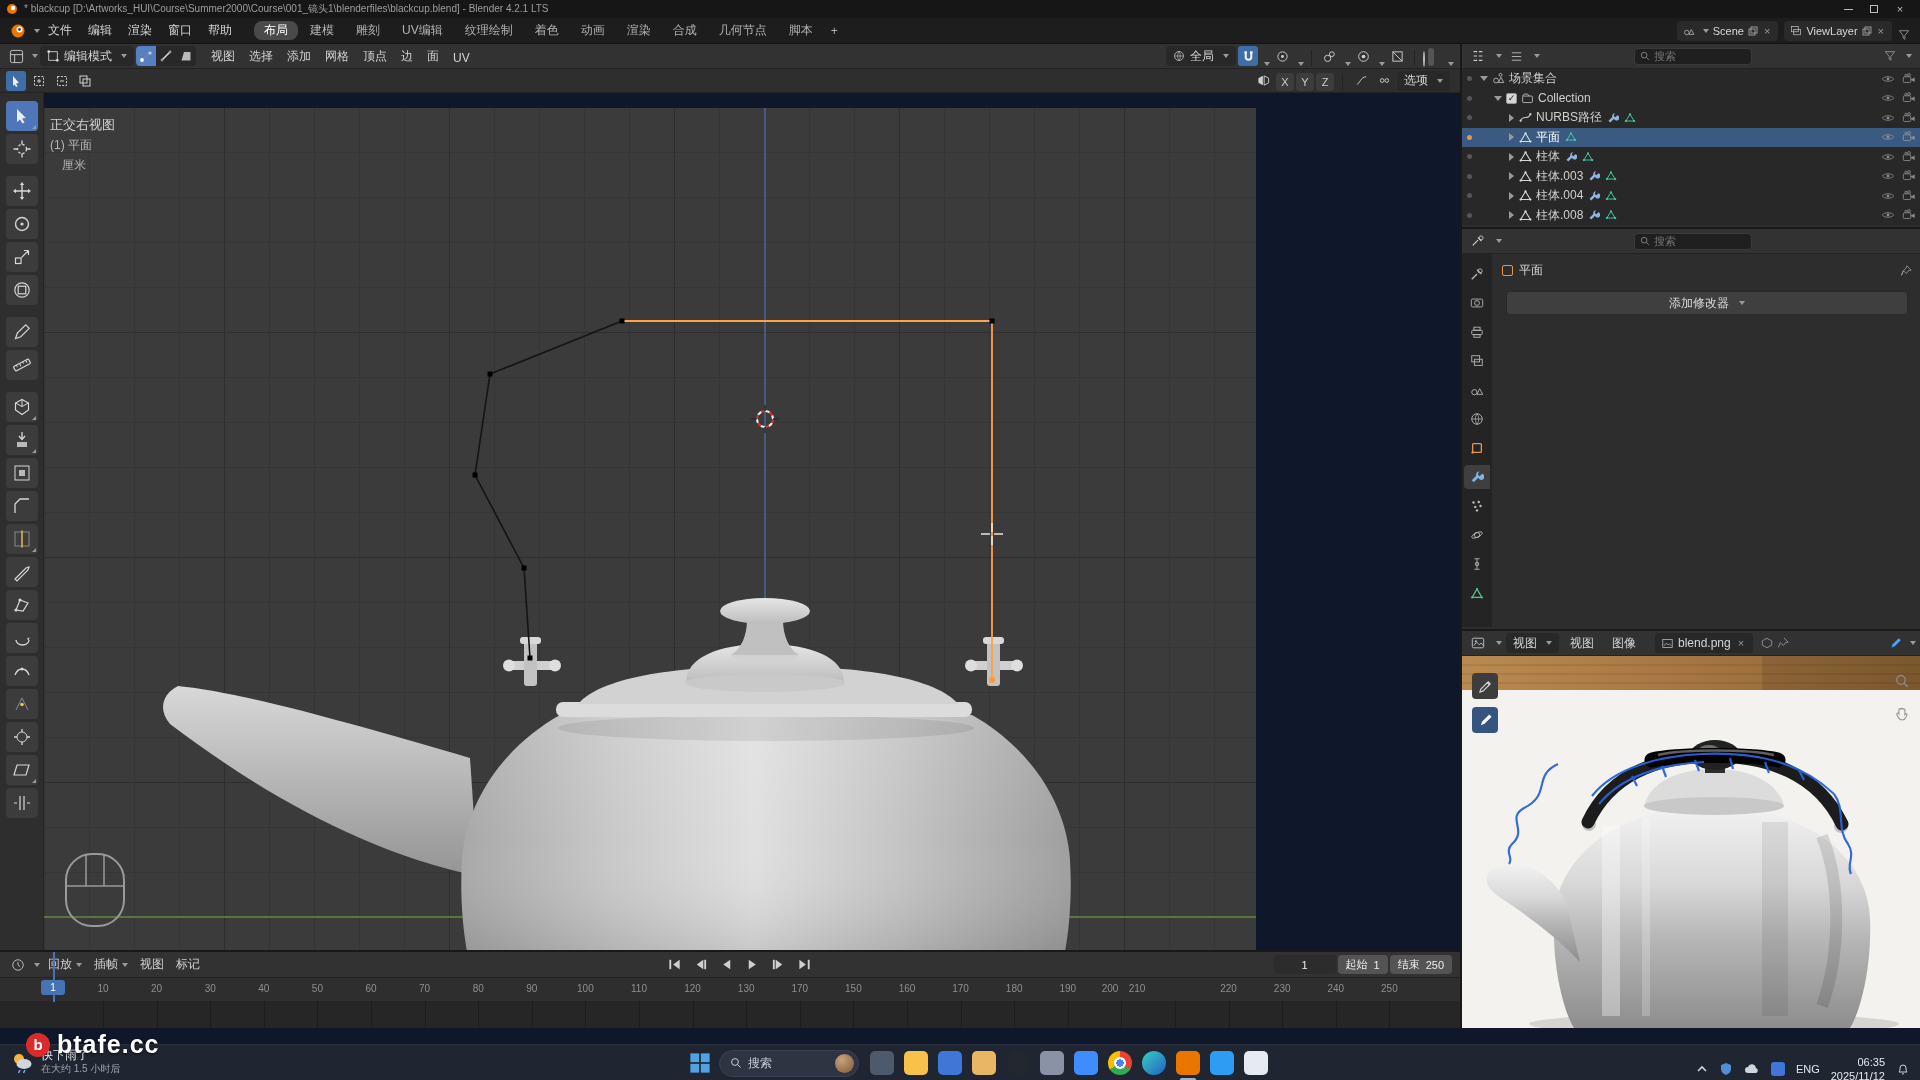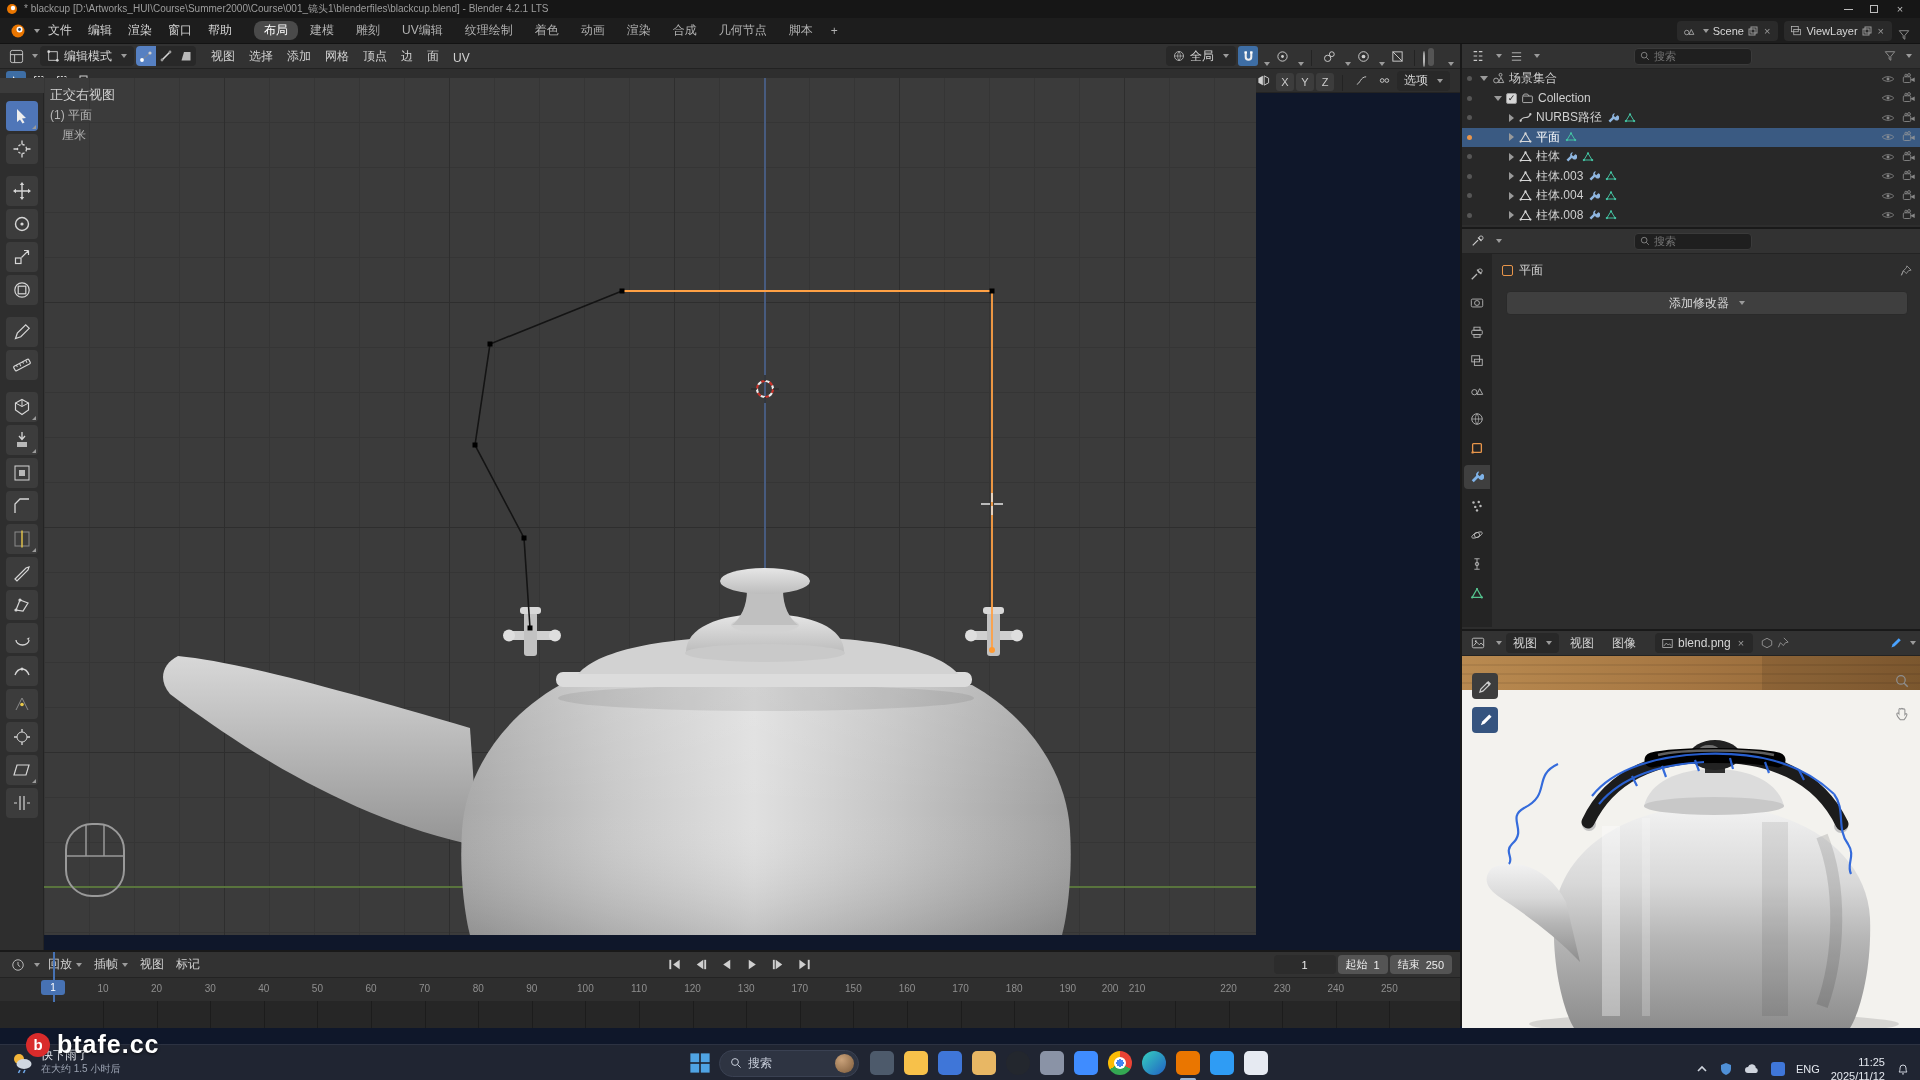--- a/index.html
+++ b/index.html
@@ -37,21 +37,21 @@
 .btng .iconbtn{border-radius:0;}
 .btng .iconbtn.on{background:#5680c2;}
 .ball{width:12px;height:12px;border-radius:50%;margin:0 1px;flex:none;}
 .ball1{border:1.5px solid #b9b9b9;}
 .ball2{background:radial-gradient(circle at 35% 30%,#efefef,#8a8a8a);}
 .ballwrap.on{background:#555;border-radius:3px;padding:2px;}
 .ball3{background:linear-gradient(135deg,#e2e2e2 50%,#7c7c7c 50%);}
 .ball4{background:radial-gradient(circle at 35% 30%,#fff,#c29b6a);}
 .axbtn{min-width:18px;height:18px;padding:0 5px;background:#3c3c3c;border-radius:3px;display:flex;align-items:center;justify-content:center;font-size:11px;color:#ccc;}
 
-#canvas{left:0;top:78px;width:1256px;height:857px;background-color:#3b3b3b;
+#canvas{left:0;top:108px;width:1256px;height:857px;background-color:#3b3b3b;
  background-image:
   repeating-linear-gradient(to right,transparent 0 224px,#2e2e2e 224px 225px),
   repeating-linear-gradient(to bottom,transparent 0 224px,#2e2e2e 224px 225px),
   repeating-linear-gradient(to right,transparent 0 44px,#353535 44px 45px),
   repeating-linear-gradient(to bottom,transparent 0 44px,#353535 44px 45px);
  overflow:hidden;}
 #axis-z{position:absolute;left:764px;top:0;width:2px;height:857px;background:#4a618c;opacity:.85;}
 #axis-y{position:absolute;left:0;top:808px;width:1460px;height:2px;background:#5d7b3e;opacity:.9;}
 #vp-labels{position:absolute;left:50px;top:10px;line-height:1;}
 #vp-labels .l1{font-size:13px;color:#d2d2d2;margin-bottom:8px;}
@@ -1401,21 +1401,21 @@
           </svg>
         </span>
       <span class="mini-ic">
           <svg width="16" height="12" viewBox="0 0 16 12">
             <path d="M4 10a3 3 0 010-6 4 4 0 017.8 1A2.6 2.6 0 0112 10z" fill="#cfd4dd"></path>
           </svg>
         </span>
       <span style="width:14px;height:14px;background:#3f76d8;border-radius:3px;"></span>
       <span style="font-size:11px;color:#e4e8ef;">ENG</span>
       <span id="tb-clock">
-        <div>11:25</div>
+        <div>06:35</div>
         <div>2025/11/12</div>
       </span>
       <span class="mini-ic">
           <svg width="14" height="14" viewBox="0 0 14 14">
             <path d="M3 10h8c-1-1-1-2.5-1-4a3 3 0 00-6 0c0 1.5 0 3-1 4z" fill="none" stroke="#cfd4dd"></path>
             <path d="M6 11.5a1.2 1.2 0 002 0" fill="none" stroke="#cfd4dd"></path>
           </svg>
         </span>
     </div>
   </div>

